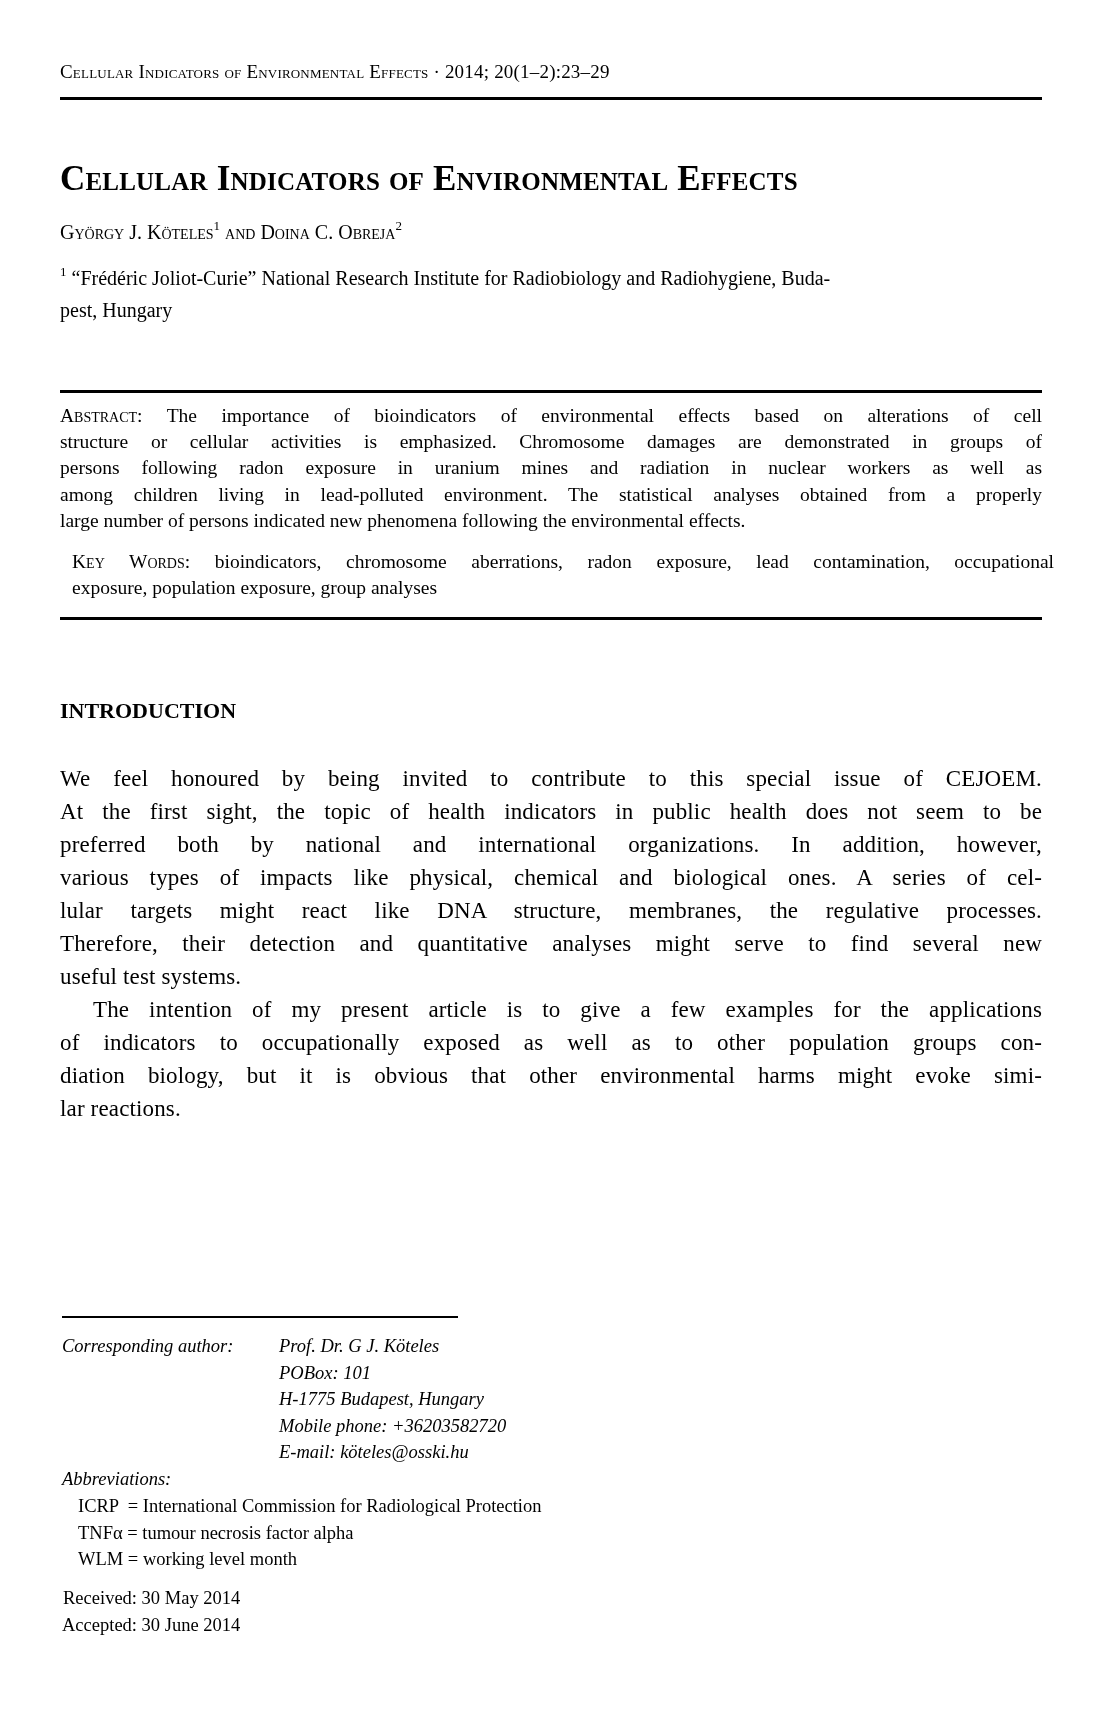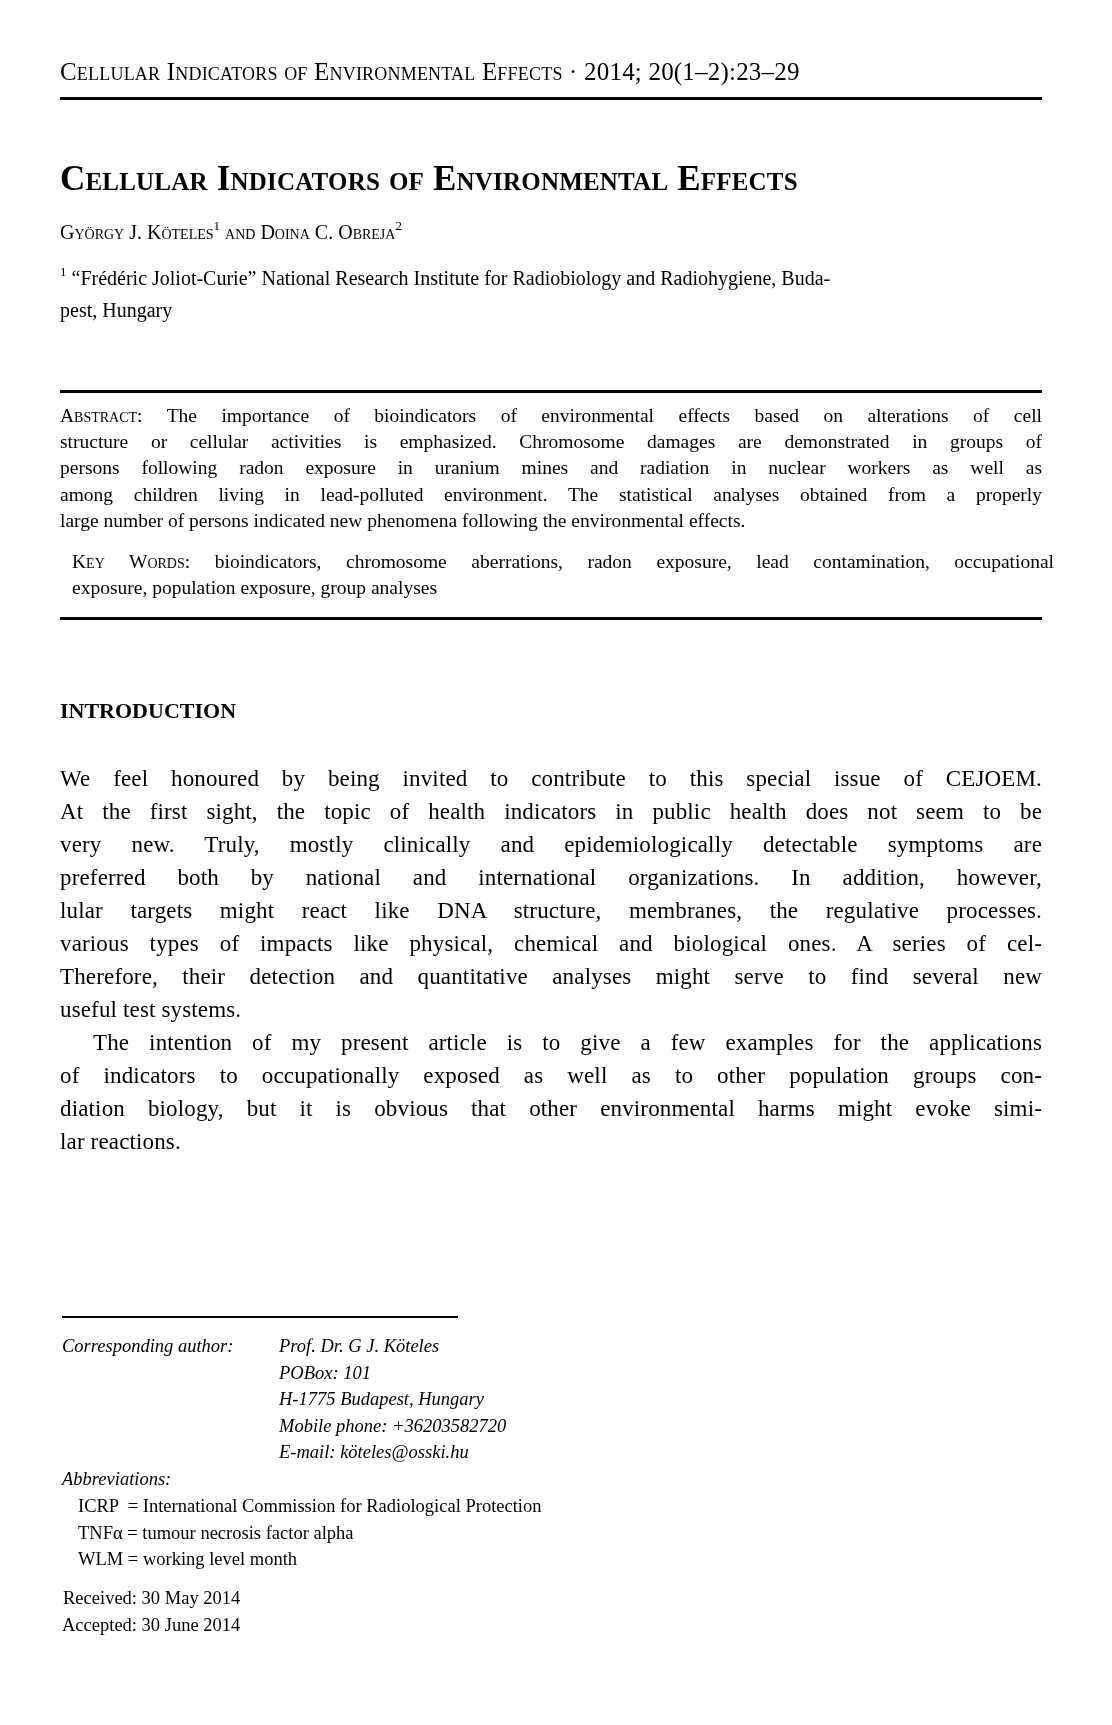--- a/index.html
+++ b/index.html
@@ -5,21 +5,21 @@
   html, body { margin: 0; padding: 0; background: #ffffff; }
   body {
     width: 1112px; height: 1725px; position: relative; overflow: hidden;
     font-family: "Liberation Serif", "DejaVu Serif", serif; color: #000;
   }
   .page { position: absolute; left: 0; top: 0; width: 1112px; height: 1725px; }
   .sc { font-variant: small-caps; }
 
   .running-head {
     position: absolute; left: 60px; top: 60px; width: 980px;
-    font-size: 25px; letter-spacing: 0.2px; line-height: 24px;
+    font-size: 19px; letter-spacing: 0.2px; line-height: 24px;
   }
   .rule-head { position: absolute; left: 60px; top: 97px; width: 982px; height: 3px; background: #000; }
 
   .title {
     position: absolute; left: 60px; top: 158px; width: 980px;
     font-size: 35px; font-weight: bold; font-variant: small-caps; line-height: 42px; letter-spacing: 0.2px;
   }
   .authors {
     position: absolute; left: 60px; top: 219px; width: 980px;
     font-size: 20px; line-height: 26px; font-variant: small-caps;
@@ -103,24 +103,23 @@
   </div>
 
   <div class="rule-thick rule-abs-bot"></div>
 
   <div class="intro-heading">INTRODUCTION</div>
 
   <div class="body-text">
     <div>
       <span class="line">We feel honoured by being invited to contribute to this special issue of CEJOEM.</span>
       <span class="line">At the first sight, the topic of health indicators in public health does not seem to be</span>
-      <span class="line">very new. Truly, mostly clinically and epidemiologically detectable symptoms are</span>
       <span class="line">preferred both by national and international organizations. In addition, however,</span>
+      <span class="line">various types of impacts like physical, chemical and biological ones. A series of cel-</span>
       <span class="line">lular targets might react like DNA structure, membranes, the regulative processes.</span>
-      <span class="line">various types of impacts like physical, chemical and biological ones. A series of cel-</span>
       <span class="line">Therefore, their detection and quantitative analyses might serve to find several new</span>
       <span class="line last">useful test systems.</span>
     </div>
     <div>
       <span class="line indent">The intention of my present article is to give a few examples for the applications</span>
       <span class="line">of indicators to occupationally exposed as well as to other population groups con-</span>
       <span class="line">diation biology, but it is obvious that other environmental harms might evoke simi-</span>
       <span class="line last">lar reactions.</span>
     </div>
   </div>

